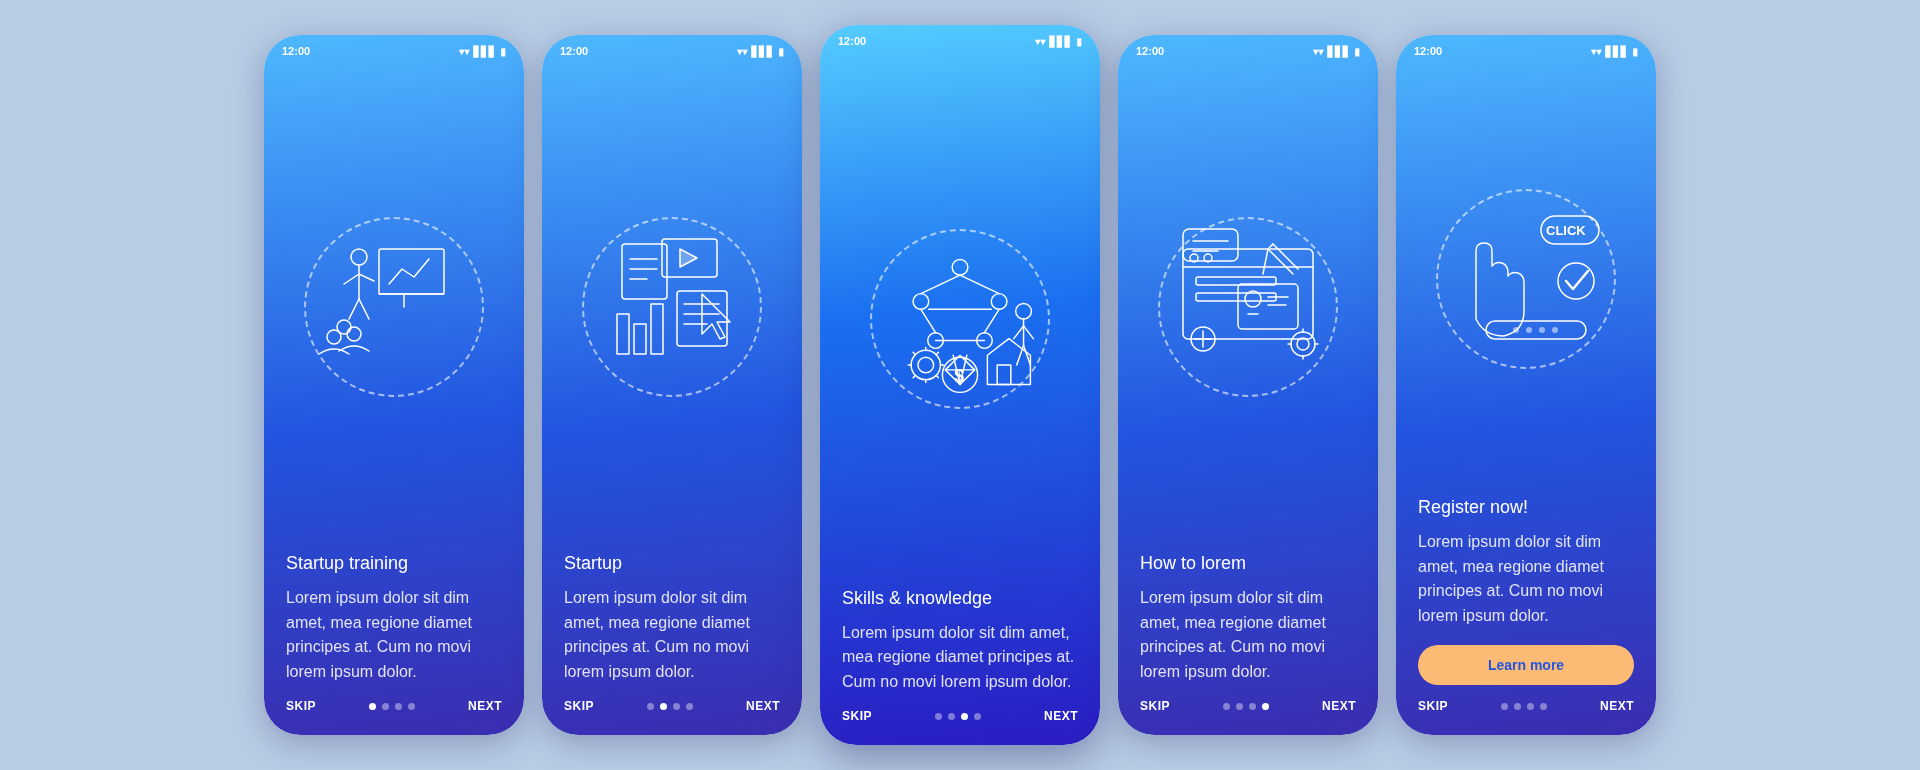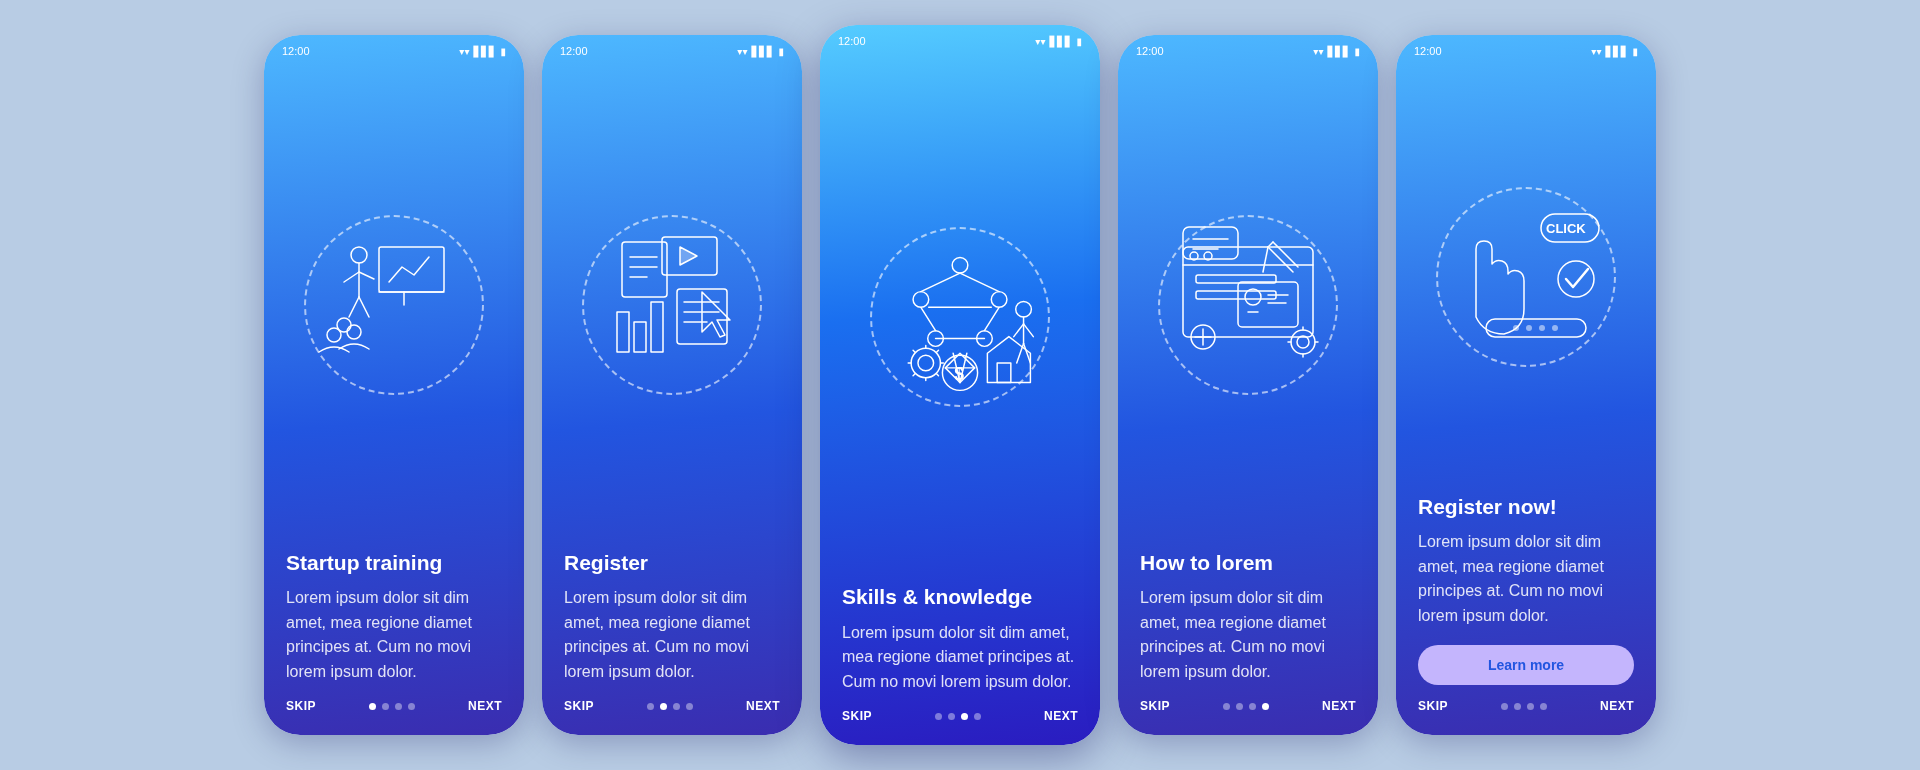--- a/index.html
+++ b/index.html
@@ -55,21 +55,21 @@
     }
 
     
     .status-bar {
       display: flex;
       justify-content: space-between;
       align-items: center;
       padding: 10px 18px 4px 18px;
       color: white;
       font-size: 11px;
-      font-weight: 400;
+      font-weight: 700;
     }
 
     .status-icons {
       display: flex;
       align-items: center;
       gap: 4px;
     }
 
     .wifi-icon, .signal-icon, .battery-icon {
       display: inline-block;
@@ -106,37 +106,37 @@
       stroke-linejoin: round;
     }
 
     
     .text-area {
       padding: 10px 22px 0 22px;
       color: white;
     }
 
     .screen-title {
-      font-size: 21px;
-      font-weight: 700;
+      font-size: 18px;
+      font-weight: 400;
       margin-bottom: 10px;
       line-height: 1.3;
     }
 
     .screen-body {
       font-size: 16px;
       line-height: 1.55;
       opacity: 0.9;
       color: rgba(255,255,255,0.95);
     }
 
     
     .learn-more-btn {
       display: block;
-      background: #c4b5fd;
+      background: #fdba74;
       color: #2255e0;
       border: none;
       border-radius: 30px;
       padding: 12px 0;
       width: 100%;
       font-size: 14px;
       font-weight: 600;
       text-align: center;
       margin-top: 16px;
       cursor: pointer;
@@ -271,21 +271,21 @@
             <polygon points="110,75 110,115 120,105 128,120 133,118 125,103 138,103"></polygon>
 
             <rect x="85" y="72" width="50" height="55" rx="3"></rect>
             <line x1="92" y1="85" x2="127" y2="85"></line>
             <line x1="92" y1="95" x2="127" y2="95"></line>
             <line x1="92" y1="105" x2="115" y2="105"></line>
           </svg>
         </div>
       </div>
       <div class="text-area">
-        <div class="screen-title">Register</div>
+        <div class="screen-title">Startup</div>
         <div class="screen-body">Lorem ipsum dolor sit dim amet, mea regione diamet principes at. Cum no movi lorem ipsum dolor.</div>
       </div>
       <div class="bottom-nav">
         <span class="nav-skip">SKIP</span>
         <div class="dots">
           <div class="dot"></div>
           <div class="dot active"></div>
           <div class="dot"></div>
           <div class="dot"></div>
         </div>

